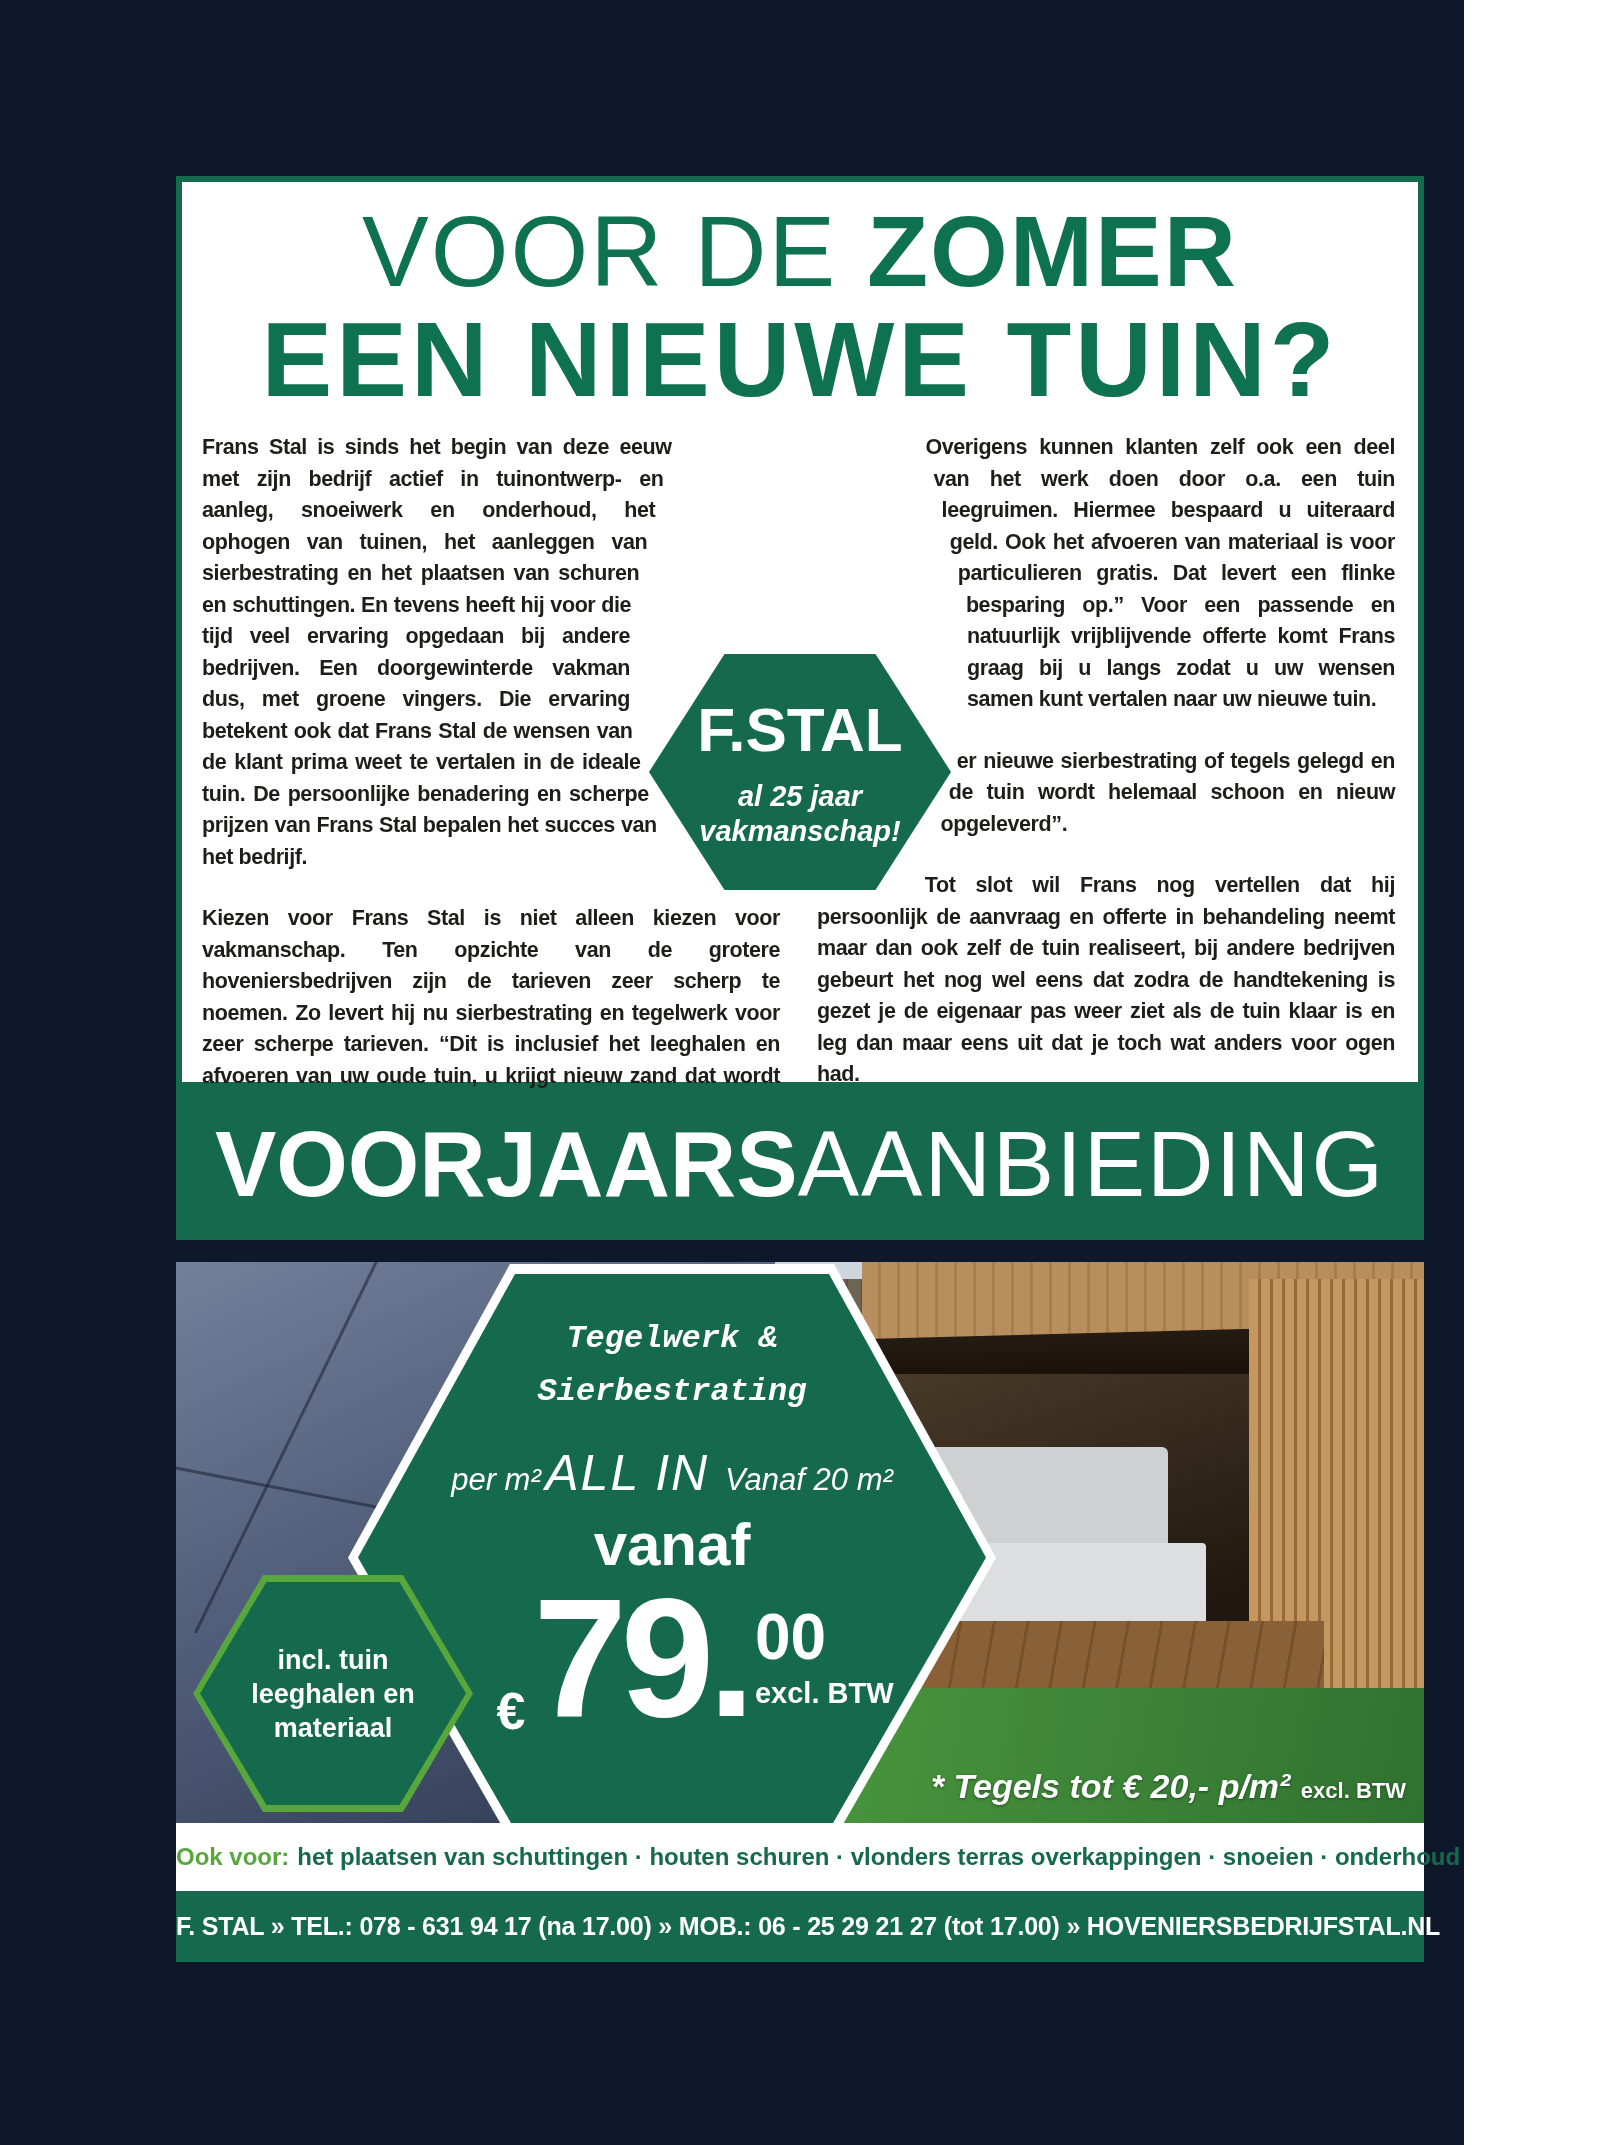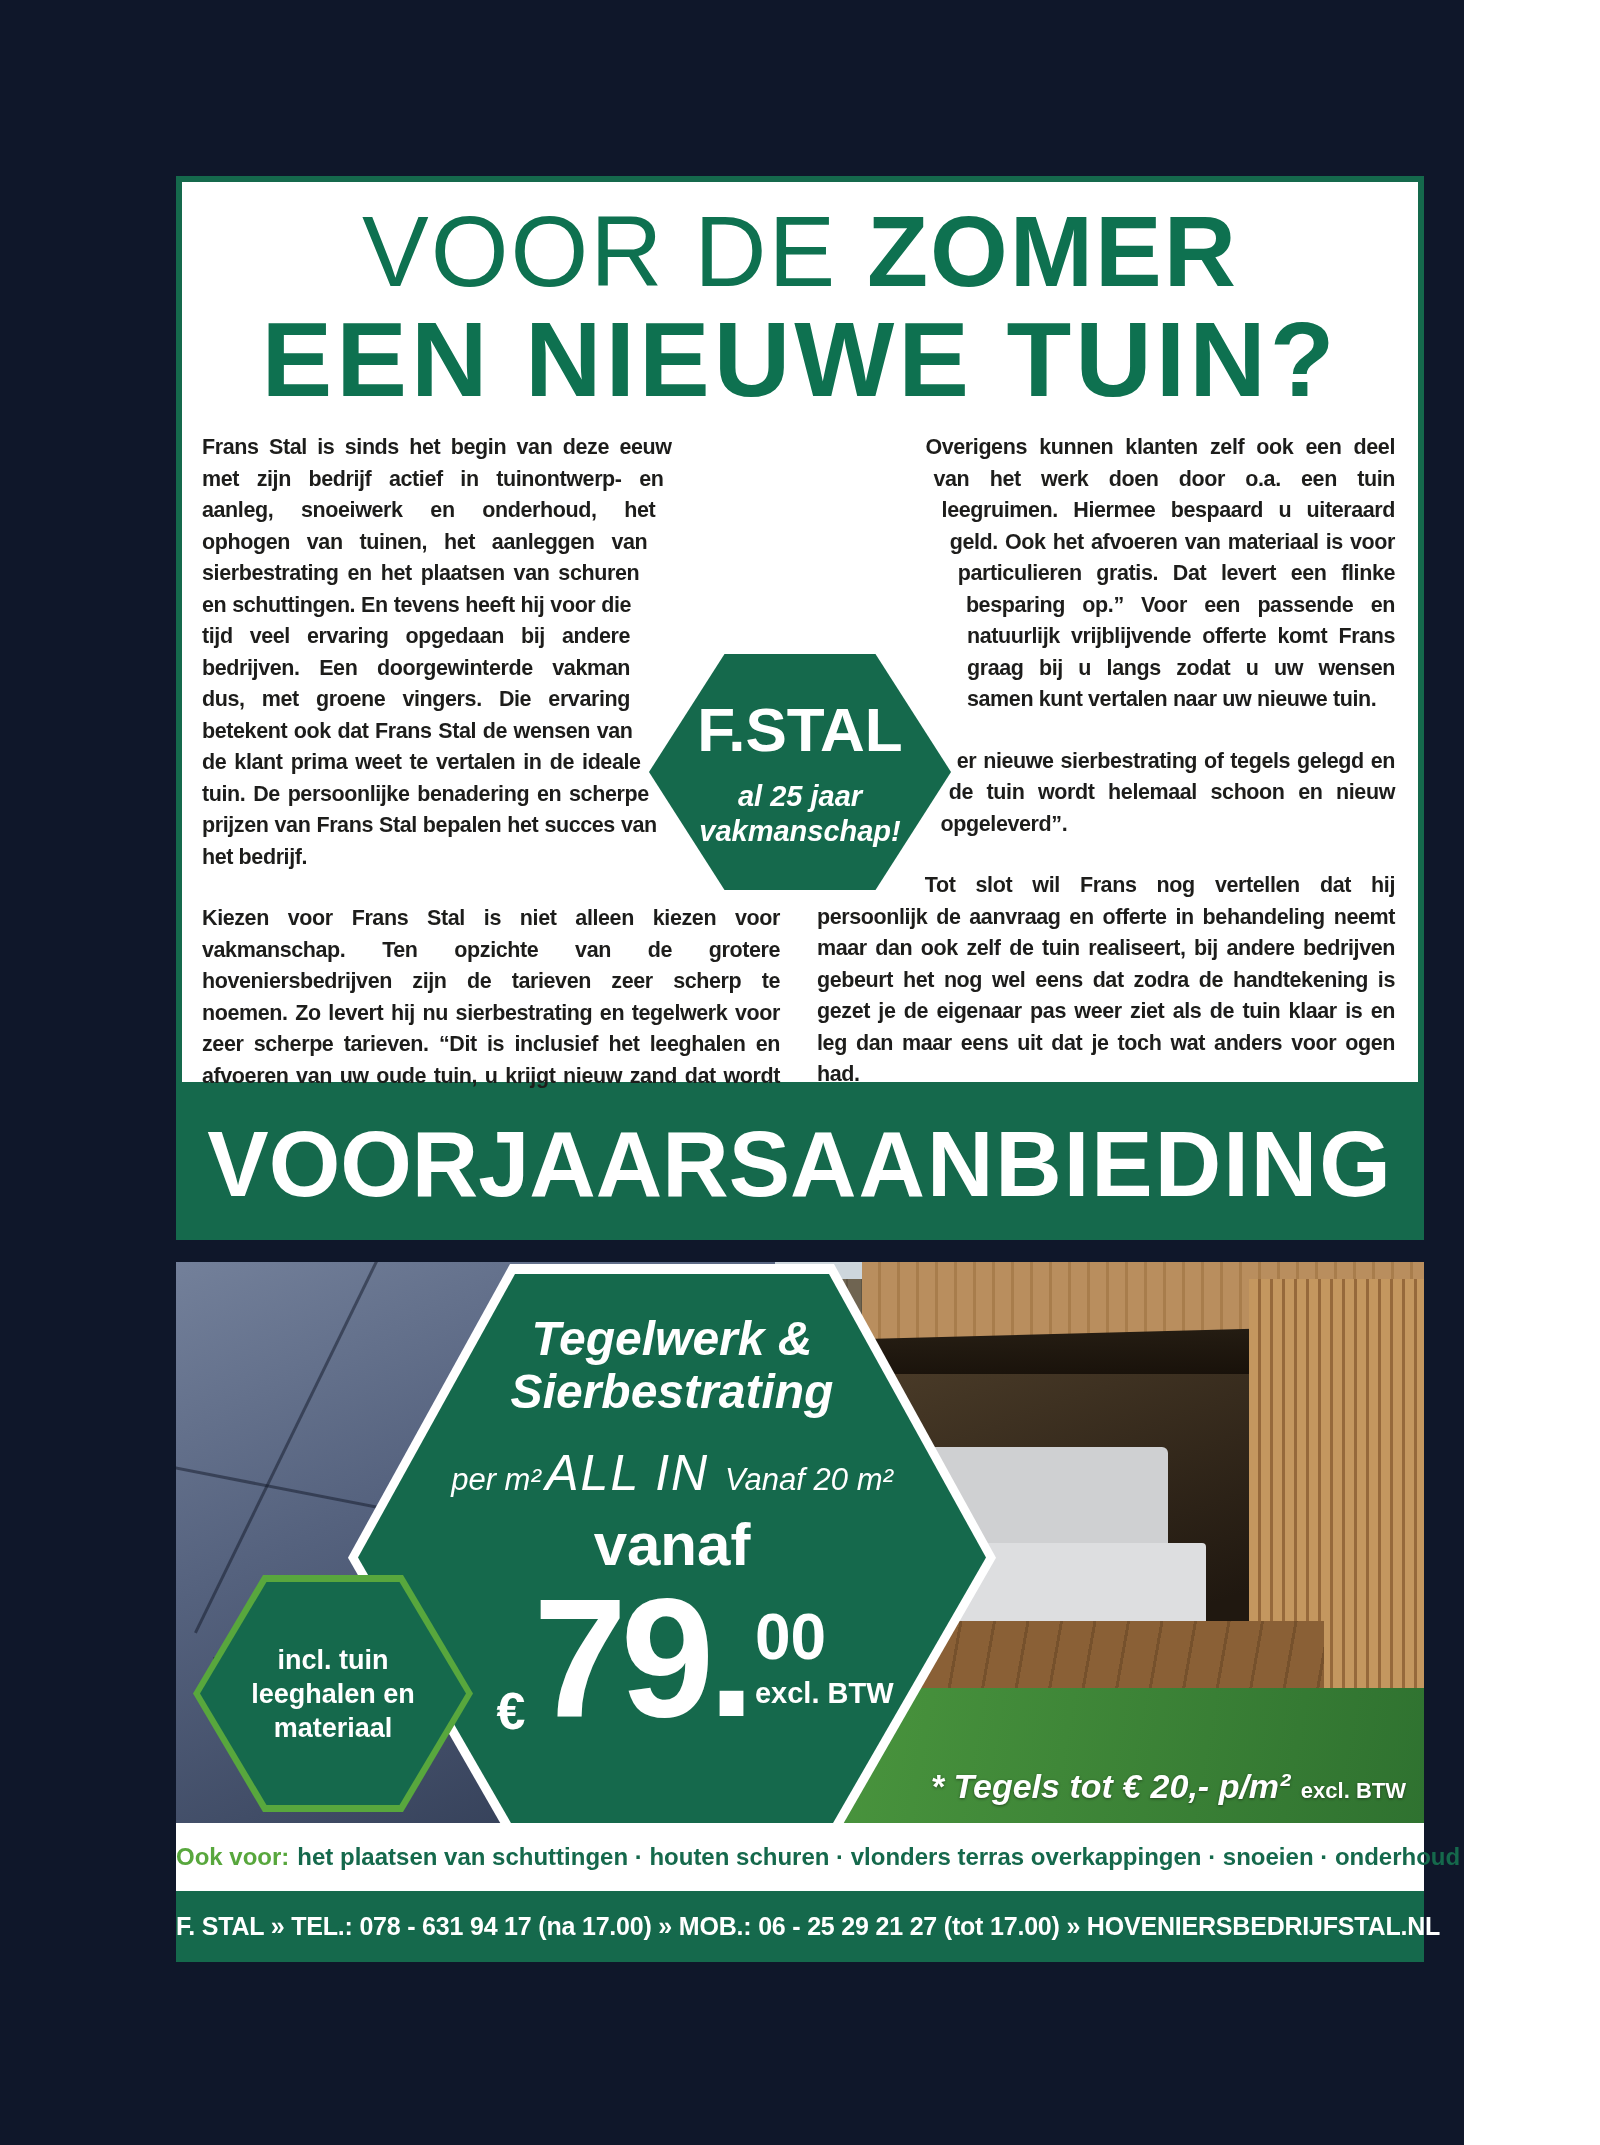--- a/index.html
+++ b/index.html
@@ -52,21 +52,21 @@
   .badge-sub { font-size:29px; font-style:italic; font-weight:700; line-height:35px; }
   .badge-sub1 { margin-top:14px; }
 
   
   .banner {
     position:absolute; left:176px; top:1088px; width:1248px; height:152px;
     background:#15694C; color:#fff; text-align:center; line-height:152px;
     font-size:92px; white-space:nowrap;
   }
   .banner .b-bold { font-weight:700; }
-  .banner .b-light { font-weight:700; letter-spacing:2px; }
+  .banner .b-light { font-weight:400; letter-spacing:2px; }
 
   
   .photo {
     position:absolute; left:176px; top:1262px; width:1248px; height:561px;
     background:#cdd6dc; overflow:hidden;
   }
   .paving { position:absolute; left:0; top:0; width:48%; height:100%;
     background:linear-gradient(155deg,#73809a 0%,#55627e 40%,#2d3850 100%); }
   .seam { position:absolute; background:rgba(18,24,40,.5); }
   .seam.s1 { left:19%; top:-8%; width:3px; height:78%; transform:rotate(26deg); }
@@ -91,21 +91,21 @@
   .deck { position:absolute; left:55%; top:64%; width:37%; height:16%;
     background:repeating-linear-gradient(100deg,#8a6036 0 30px,#76512c 30px 33px); }
   .grass { position:absolute; left:42%; top:76%; width:58%; height:24%;
     background:linear-gradient(100deg,#4f9c40,#2f7230); }
 
   
   .offer-hex { left:172px; top:2px; width:648px; height:576px; background:#ffffff; z-index:6; }
   .offer-hex, .offer-hex .hex-fill { clip-path: polygon(25% 0%, 75% 0%, 100% 51%, 75% 100%, 25% 100%, 0% 51%); }
   .offer-hex .hex-fill { inset:10px; }
   .offer-content { position:absolute; inset:10px; color:#fff; text-align:center; z-index:2; }
-  .offer-t { font-size:48px; line-height:53px; font-weight:700; font-style:italic; }
+  .offer-t { font-size:32px; line-height:53px; font-weight:700; font-style:italic;font-family:Liberation Mono, monospace; }
   .offer-t1 { margin-top:38px; }
   .per-line { margin-top:26px; font-style:italic; }
   .per-line .small { font-size:31px; font-weight:400; }
   .per-line .allin { font-size:50px; font-weight:500; letter-spacing:2px; }
   .vanaf { margin-top:8px; font-size:60px; font-weight:700; }
   .price-row { display:flex; justify-content:center; align-items:flex-start; margin-left:46px; margin-top:0; }
   .euro { font-size:52px; font-weight:700; margin-top:102px; margin-right:8px; }
   .big-price { font-size:168px; font-weight:800; line-height:0.95; letter-spacing:-6px; }
   .sup-col { display:flex; flex-direction:column; align-items:flex-start; margin-top:26px; margin-left:6px; }
   .cents { font-size:64px; font-weight:800; line-height:1; }

